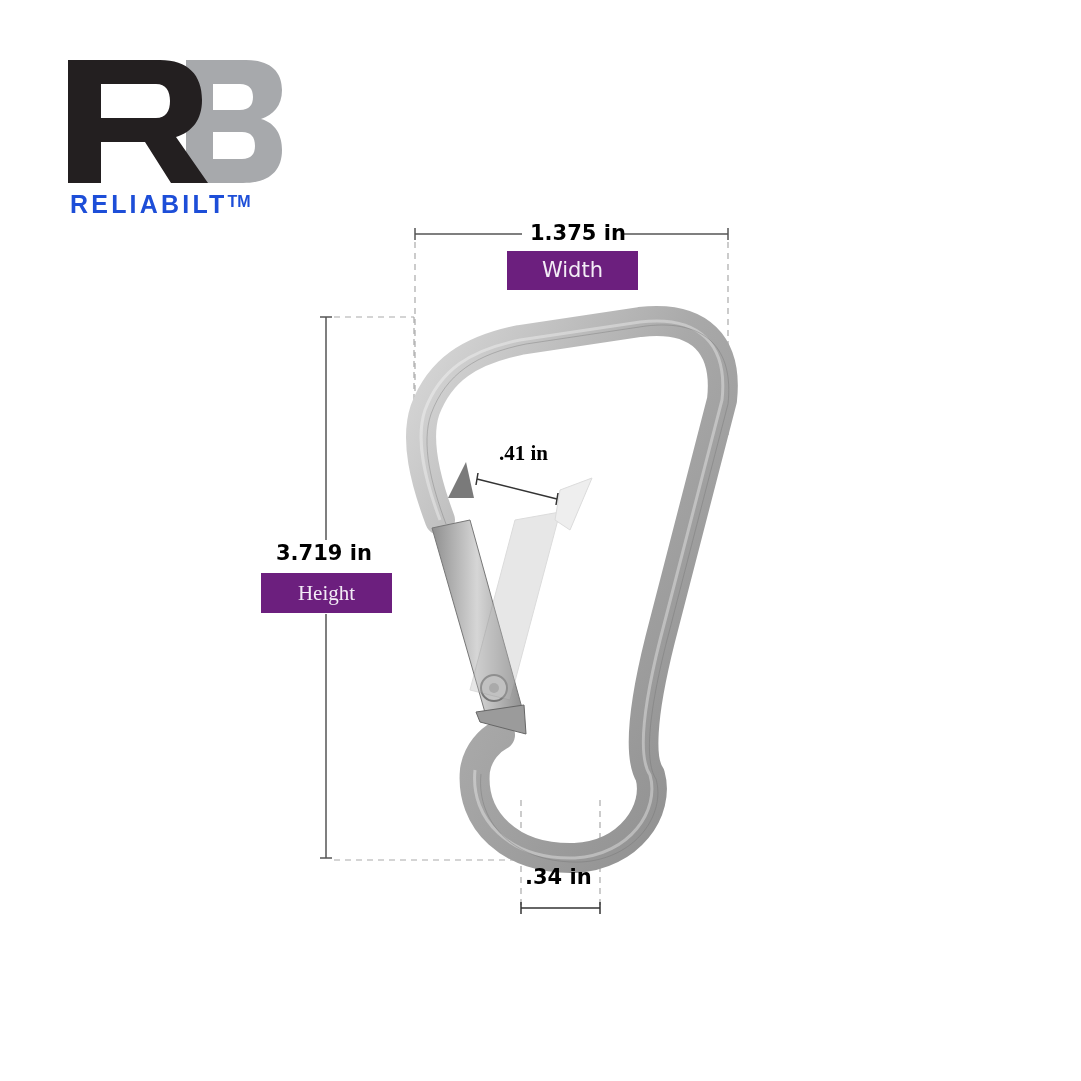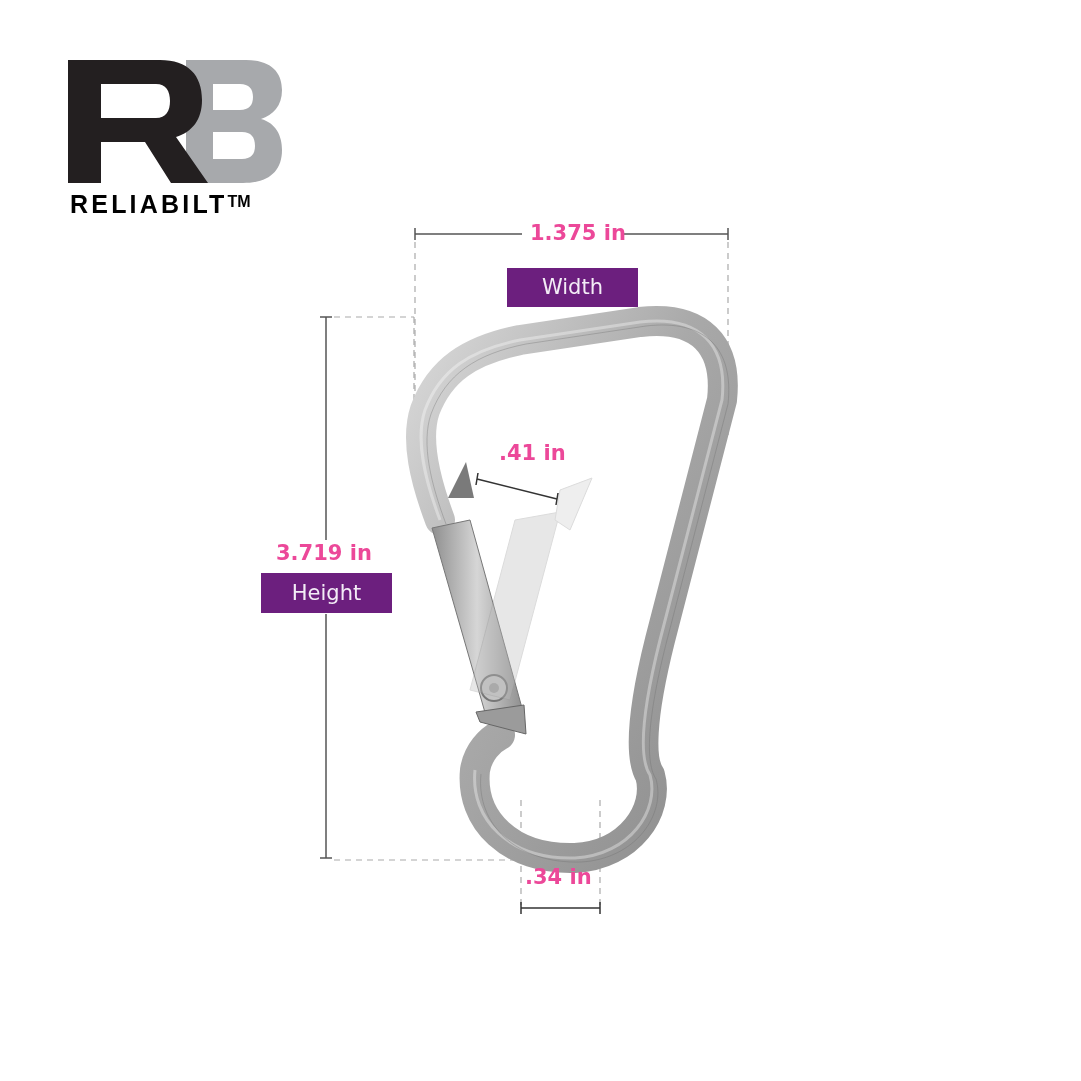--- a/index.html
+++ b/index.html
@@ -1,22 +1,22 @@
 <!DOCTYPE html>
 <html><head>
 <meta charset="utf-8">
 <style>
   html, body { margin: 0; padding: 0; background: #ffffff; }
   body { width: 1081px; height: 1081px; position: relative; overflow: hidden; font-family: "Liberation Sans", sans-serif; }
   .abs { position: absolute; }
   .logo { left: 68px; top: 60px; width: 250px; height: 160px; }
   .logo-rb { position: absolute; left: 0; top: 0; width: 215px; height: 123px; }
-  .wordmark { left: 70px; top: 190px; font-size: 25px; font-weight: 700; letter-spacing: 3.2px; color: #000000; font-family: "Liberation Sans", sans-serif; }
+  .wordmark { left: 70px; top: 190px; font-size: 25px; font-weight: 700; letter-spacing: 3.2px; color: #1d4ed8; font-family: "Liberation Sans", sans-serif; }
   .wordmark sup { font-size: 16px; letter-spacing: 0; vertical-align: 6px; font-weight: 700; }
-  .dim-text { font-size: 21px; font-weight: 700; color: #ec4899; font-family: "DejaVu Sans", sans-serif; white-space: nowrap; }
+  .dim-text { font-size: 21px; font-weight: 700; color: #000000; font-family: "DejaVu Sans", sans-serif; white-space: nowrap; }
   .tag { background: #6c1f7e; color: #f3ecf6; font-size: 21px; text-align: center; font-family: "DejaVu Sans", sans-serif; font-weight: 400; }
   svg.overlay { position: absolute; left: 0; top: 0; }
 </style>
 </head>
 <body>
 
 <div class="abs logo">
   <svg class="logo-rb" viewBox="0 0 215 123">
 
     <path d="M118 0 H178 C205 0 214 14 214 30 C214 46 205 55 193 59 C208 63 214 76 214 90 C214 112 200 123 175 123 H118 Z
@@ -103,20 +103,20 @@
   </g>
 
   <g stroke="#333" stroke-width="1.5">
     <line x1="477" y1="479" x2="557" y2="499"></line>
     <line x1="478" y1="473" x2="476" y2="485"></line>
     <line x1="558" y1="493" x2="556" y2="505"></line>
   </g>
 </svg>
 
 <div class="abs dim-text" style="left:530px; top:221px;">1.375 in</div>
-<div class="abs tag" style="left:507px; top:268px; width:131px; height:39px; line-height:39px;">Width</div>
+<div class="abs tag" style="left:507px; top:251px; width:131px; height:39px; line-height:39px;">Width</div>
 
 <div class="abs dim-text" style="left:276px; top:541px;">3.719 in</div>
-<div class="abs tag" style="left:261px; top:573px; width:131px; height:40px; line-height:40px;">Height</div>
+<div class="abs tag" style="left:261px; top:573px; width:131px; height:40px; line-height:40px;font-family:Liberation Serif, serif;">Height</div>
 
-<div class="abs dim-text" style="left:499px; top:441px;">.41 in</div>
+<div class="abs dim-text" style="left:499px; top:441px;font-family:Liberation Serif, serif;">.41 in</div>
 
 <div class="abs dim-text" style="left:525px; top:865px;">.34 in</div>
 
 </body></html>

